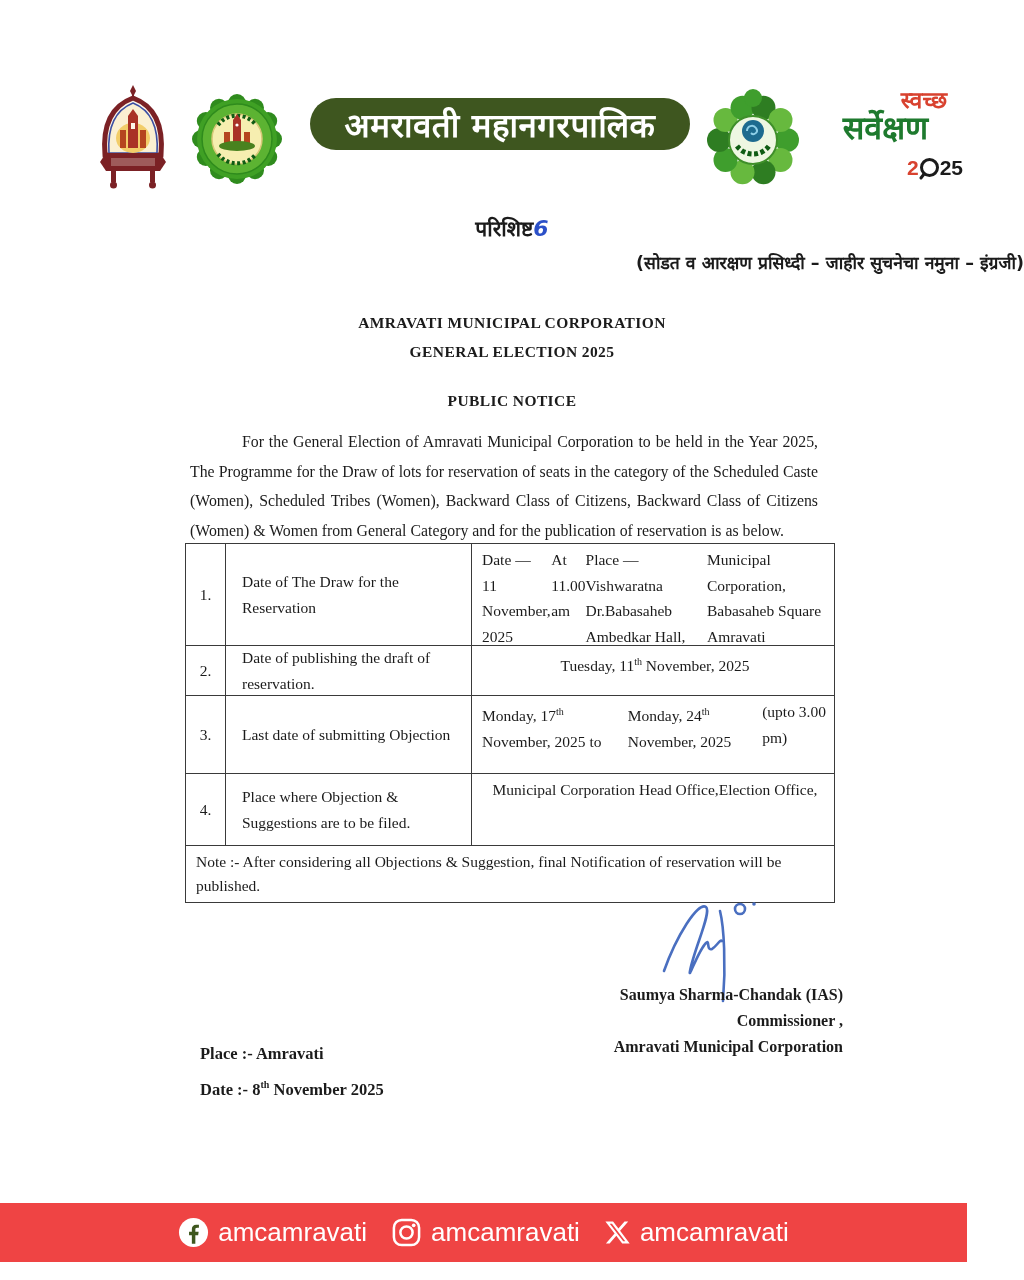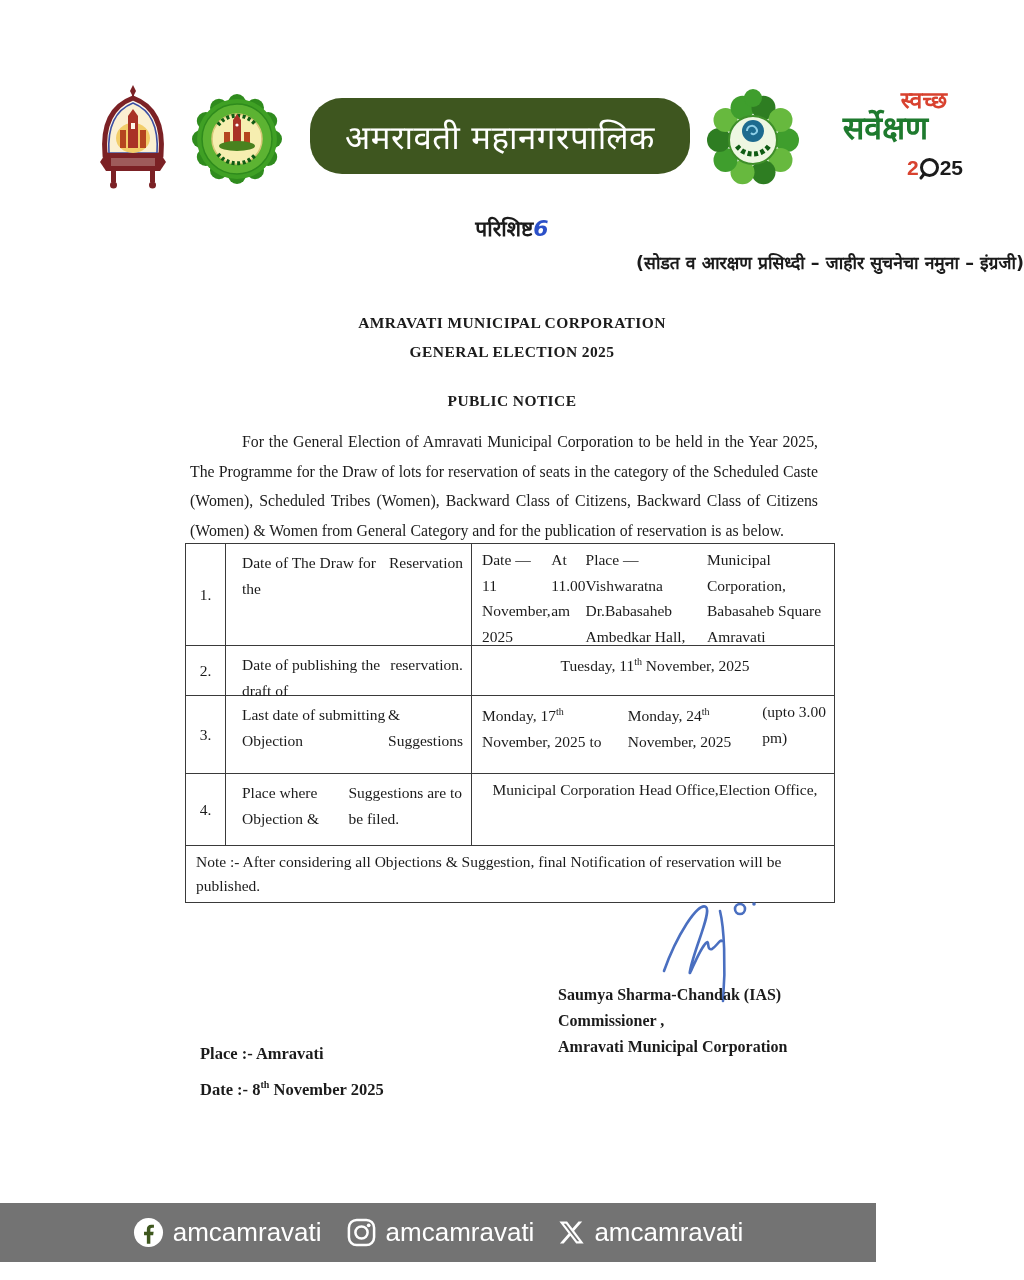--- a/index.html
+++ b/index.html
@@ -2,22 +2,22 @@
 <html><head>
 <meta charset="utf-8">
 <style>
   html,body{margin:0;padding:0;background:#fff;}
   .page{position:relative;width:1024px;height:1280px;background:#ffffff;overflow:hidden;
         font-family:"Liberation Serif",serif;color:#1b1b1b;}
   .abs{position:absolute;}
   .dev{font-family:"DejaVu Sans","Liberation Sans",sans-serif;}
 
   
-  .banner{left:310px;top:98px;width:380px;height:76px;border-radius:32px;background:#3e561f;
-          display:flex;align-items:center;justify-content:center;color:#fff;font-weight:normal;
+  .banner{left:310px;top:98px;width:380px;height:52px;border-radius:32px;background:#3e561f;
+          display:flex;align-items:center;justify-content:center;color:#fff;font-weight:bold;
           font-size:33px;letter-spacing:.5px;white-space:nowrap;}
   .swachh{left:798px;top:88px;width:175px;text-align:center;line-height:1.05;}
   .sw1{color:#d8422f;font-weight:800;font-size:23px;text-align:right;padding-right:26px;}
   .sw2{color:#1e7a2e;font-weight:800;font-size:32px;}
   .sw3{font-family:"Liberation Sans",sans-serif;font-weight:bold;font-size:21px;text-align:right;
        padding-right:10px;color:#1b1b1b;margin-top:10px;}
   .sw3 .y2{color:#d8422f;}
   .mag{display:inline-block;width:13px;height:13px;border:3px solid #1b1b1b;border-radius:50%;
        position:relative;top:2px;margin:0 1px;}
   .mag::after{content:"";position:absolute;width:3px;height:8px;background:#1b1b1b;
@@ -32,35 +32,35 @@
   
   .intro{left:190px;top:427px;width:628px;font-size:15.8px;line-height:29.5px;
          text-align:justify;text-indent:52px;}
 
   
   .tbl{left:185px;top:543px;width:650px;border:1.6px solid #3a3a3a;box-sizing:border-box;font-size:15.5px;}
   .trow{display:flex;border-bottom:1.6px solid #3a3a3a;box-sizing:border-box;}
   .c1{width:40px;display:flex;align-items:center;justify-content:center;
       border-right:1.6px solid #3a3a3a;box-sizing:border-box;}
   .c2{width:246px;padding:6px 8px 6px 16px;border-right:1.6px solid #3a3a3a;box-sizing:border-box;
-      display:flex;flex-direction:row;justify-content:center;line-height:26px;}
+      display:flex;flex-direction:column;justify-content:center;line-height:26px;}
   .c3{flex:1;padding:3px 6px 3px 10px;display:flex;flex-direction:row;justify-content:center;
       line-height:25.5px;}
   .d-line{white-space:pre-wrap;}
   sup{font-size:10px;}
   .note-cell{padding:4px 10px;line-height:24px;}
 
   
   .place-date{left:200px;top:1038px;font-size:16.5px;font-weight:700;line-height:31px;}
-  .sig-block{left:558px;top:982px;width:255px;text-align:left;font-size:16px;font-weight:600;
+  .sig-block{left:588px;top:982px;width:255px;text-align:right;font-size:16px;font-weight:600;
              line-height:26px;}
   .sig-svg{left:648px;top:893px;}
 
   
-  .footer{left:0;top:1203px;width:876px;height:59px;background:#737373;display:flex;
+  .footer{left:0;top:1203px;width:967px;height:59px;background:#ef4444;display:flex;
           align-items:center;justify-content:center;gap:24px;
           font-family:"Liberation Sans",sans-serif;color:#fff;font-size:26px;}
   .soc{display:flex;align-items:center;gap:9px;}
 </style>
 </head>
 <body>
 
 <div class="page">
 
   <div class="abs" style="left:98px;top:83px;">
@@ -181,21 +181,20 @@
       </div>
       <div class="c3">
         <div class="d-line"><span>Tuesday, 11</span><sup>th</sup><span> November, 2025</span></div>
       </div>
     </div>
 
     <div class="trow" style="height:78px;">
       <div class="c1">3.</div>
       <div class="c2">
         <div>Last date of submitting Objection</div>
-        <div>&amp; Suggestions</div>
       </div>
       <div class="c3">
         <div class="d-line"><span>Monday, 17</span><sup>th</sup><span> November, 2025 to</span></div>
         <div class="d-line"><span>Monday, 24</span><sup>th</sup><span> November, 2025</span></div>
         <div class="d-line">(upto 3.00 pm)</div>
       </div>
     </div>
 
     <div class="trow" style="height:72px;">
       <div class="c1">4.</div>

